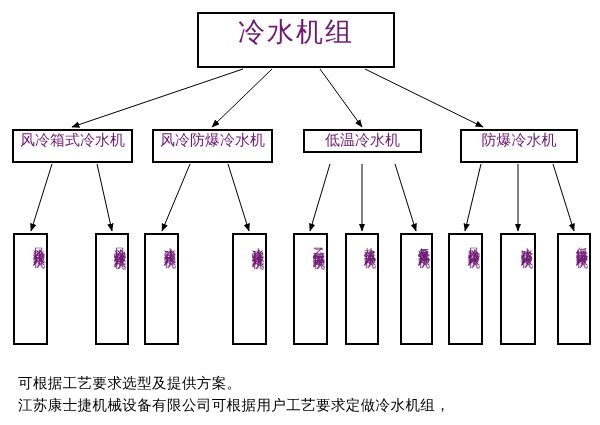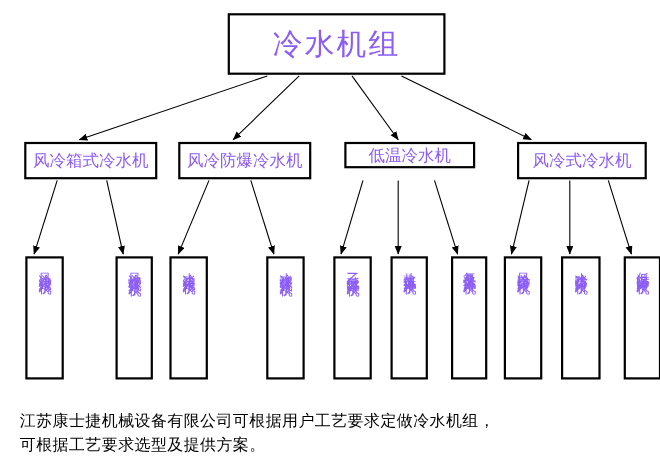--- a/index.html
+++ b/index.html
@@ -26,26 +26,25 @@
     top: 0;
     width: 600px;
     height: 425px;
   }
   .node-box {
     position: absolute;
     box-sizing: border-box;
     background: #ffffff;
     border: 2px solid #000000;
     display: flex;
-    align-items: center;
+    align-items: flex-start;
     justify-content: center;
     text-align: center;
-    color: #8b5cf6;
+    color: #701a75;
     overflow: hidden;
-    margin-left: 10px;
   }
   .node-root {
     border-width: 2px;
     font-size: 27px;
     letter-spacing: 2px;
     font-family: "DejaVu Serif", serif;
     font-weight: 500;
   }
   .node-mid {
     border-width: 2px;
@@ -123,21 +122,21 @@
       <div class="node-box node-mid" style="left: 12px; top: 129px; width: 121px; height: 34px;">
         <span class="node-label">风冷箱式冷水机</span>
       </div>
       <div class="node-box node-mid" style="left: 152px; top: 129px; width: 121px; height: 34px;">
         <span class="node-label">风冷防爆冷水机</span>
       </div>
       <div class="node-box node-mid" style="left: 303px; top: 129px; width: 119px; height: 24px;">
         <span class="node-label">低温冷水机</span>
       </div>
       <div class="node-box node-mid" style="left: 460px; top: 129px; width: 118px; height: 34px;">
-        <span class="node-label">风冷式冷水机</span>
+        <span class="node-label">防爆冷水机</span>
       </div>
     </div>
   <div id="level3-container">
       <div class="node-box node-leaf" style="left: 13px; top: 233px; width: 35px; height: 112px;">
         <span class="node-label">风冷箱式冷水机</span>
       </div>
       <div class="node-box node-leaf" style="left: 95px; top: 233px; width: 34px; height: 112px;">
         <span class="node-label">风冷螺杆式冷水机</span>
       </div>
       <div class="node-box node-leaf" style="left: 144px; top: 233px; width: 35px; height: 112px;">
@@ -160,17 +159,17 @@
       </div>
       <div class="node-box node-leaf" style="left: 500px; top: 233px; width: 36px; height: 112px;">
         <span class="node-label">水冷防爆冷水机</span>
       </div>
       <div class="node-box node-leaf" style="left: 557px; top: 233px; width: 34px; height: 112px;">
         <span class="node-label">低温防爆冷水机</span>
       </div>
     </div>
 
   <div class="footer-note">
+    <span class="footer-line">可根据工艺要求选型及提供方案。</span>
     <span class="footer-line">江苏康士捷机械设备有限公司可根据用户工艺要求定做冷水机组，</span>
-    <span class="footer-line">可根据工艺要求选型及提供方案。</span>
   </div>
 
 </div>
 
 </body></html>

